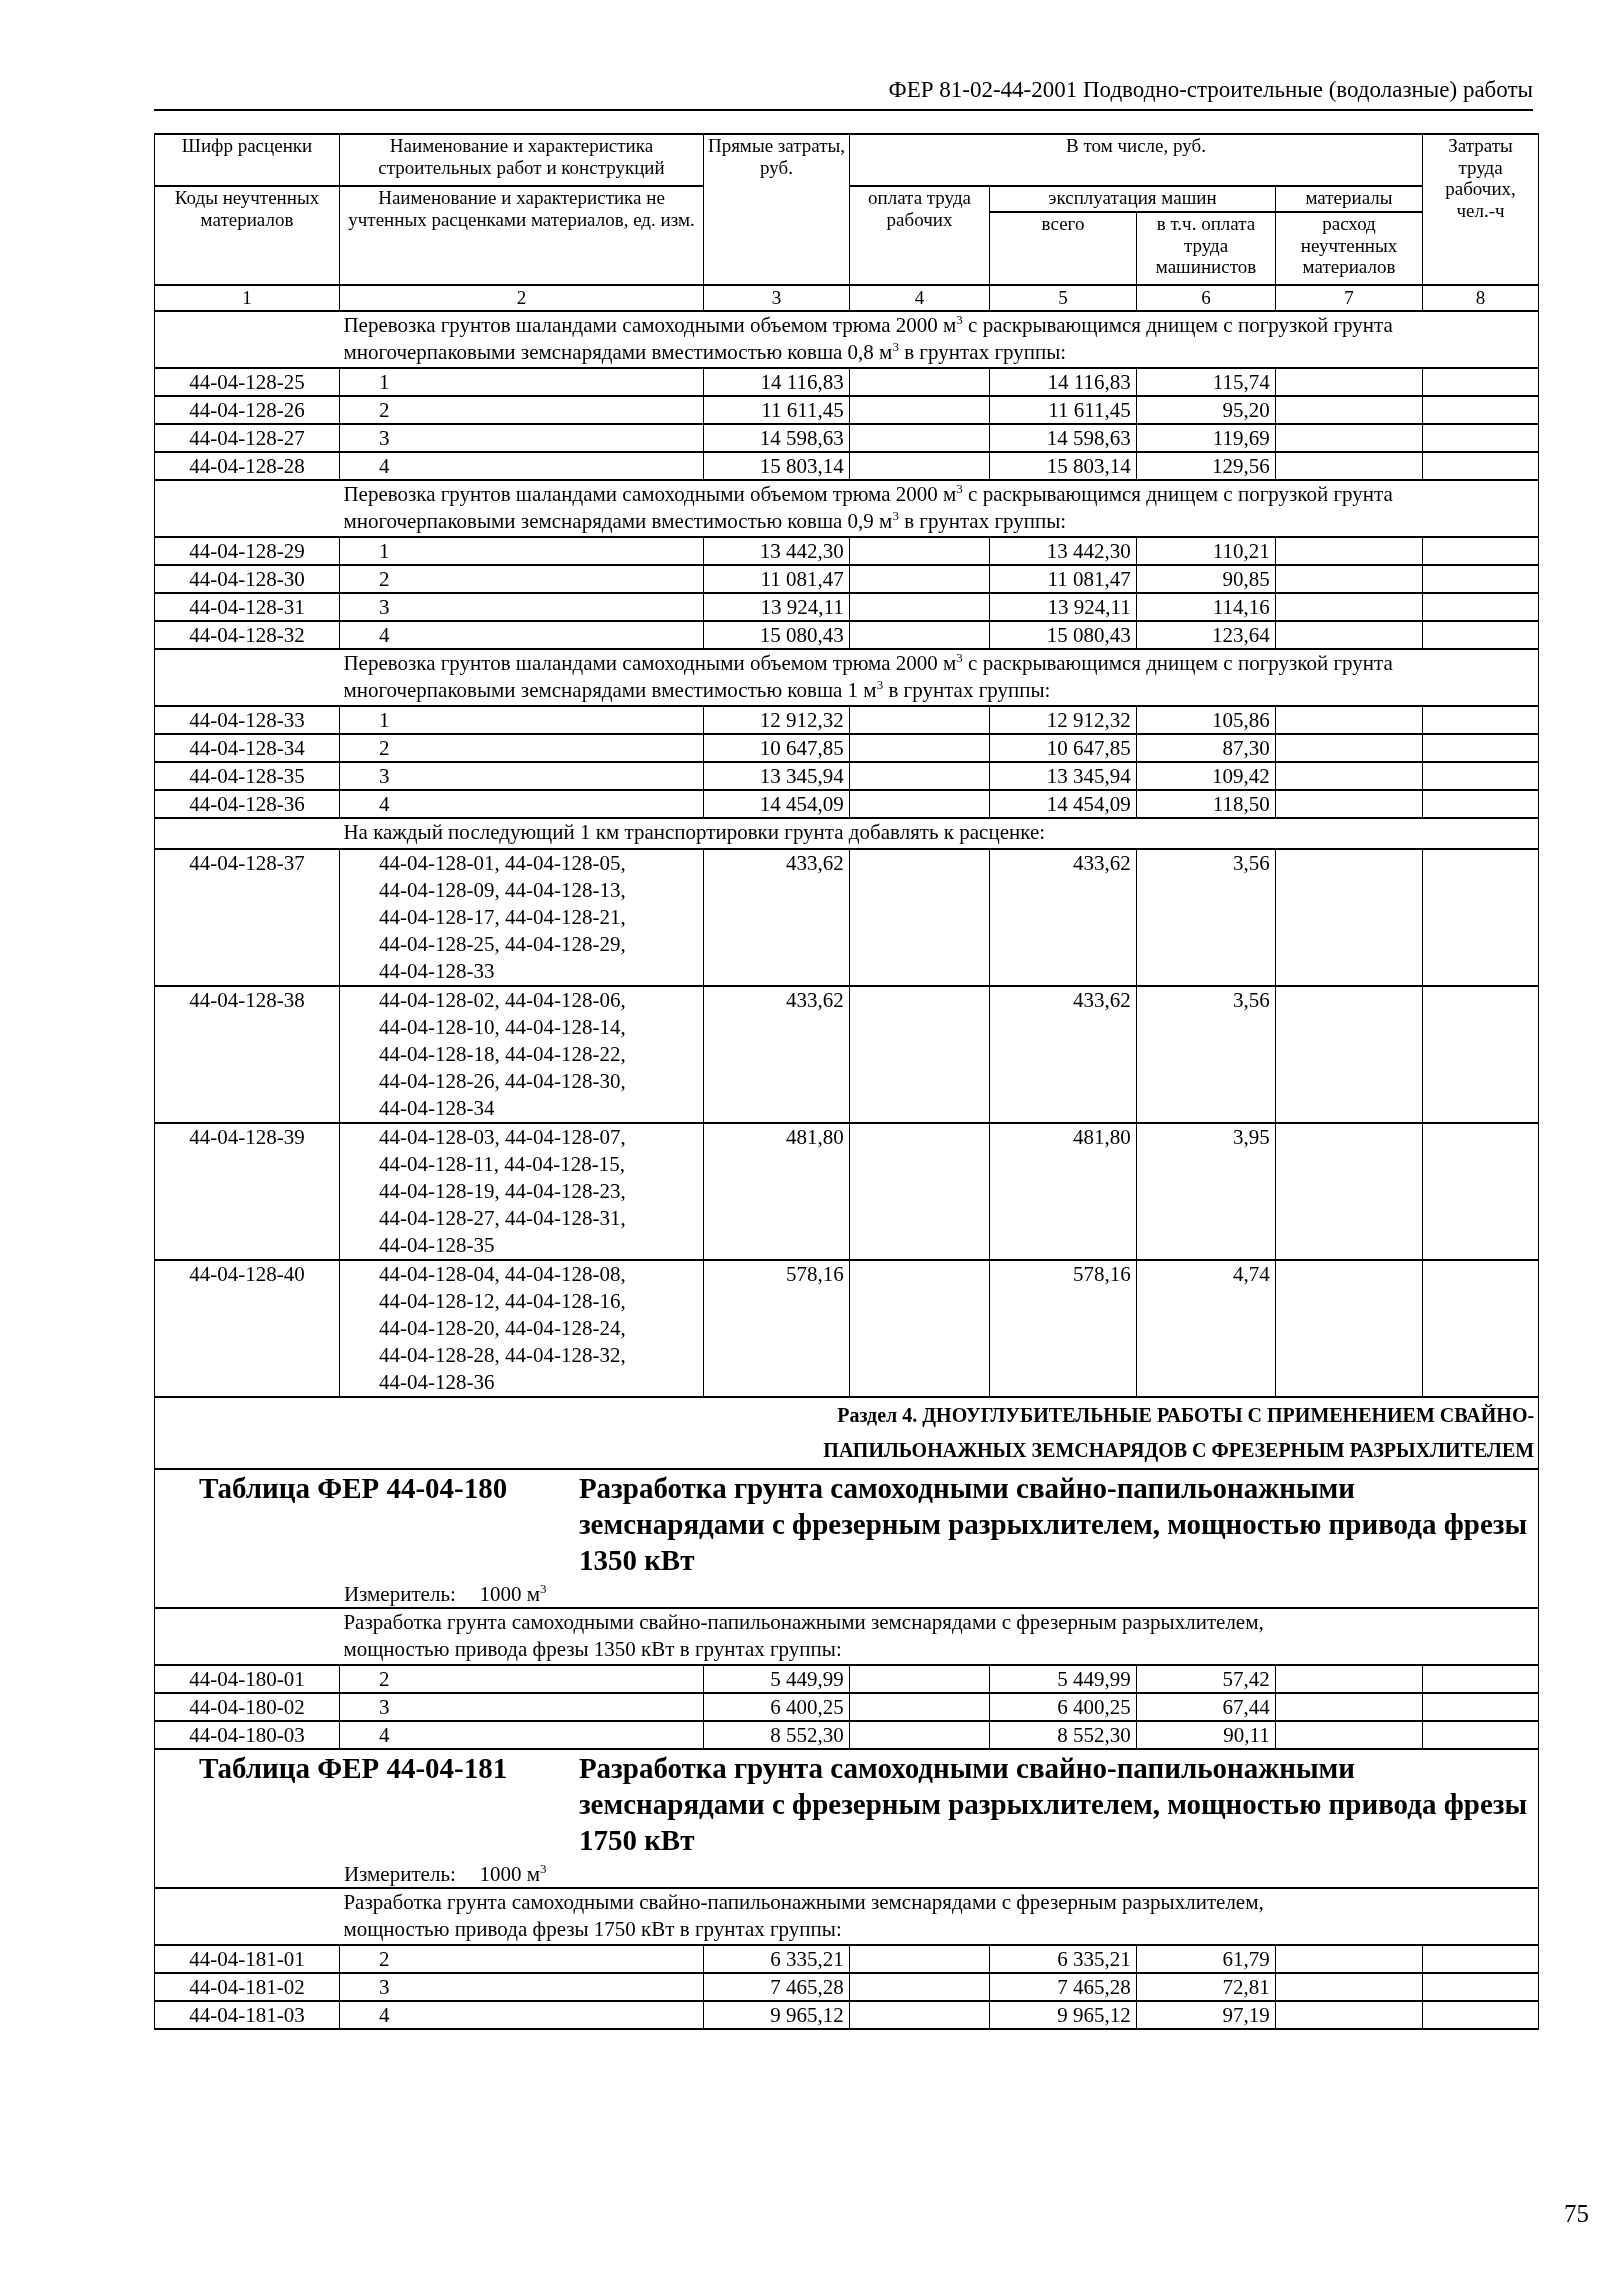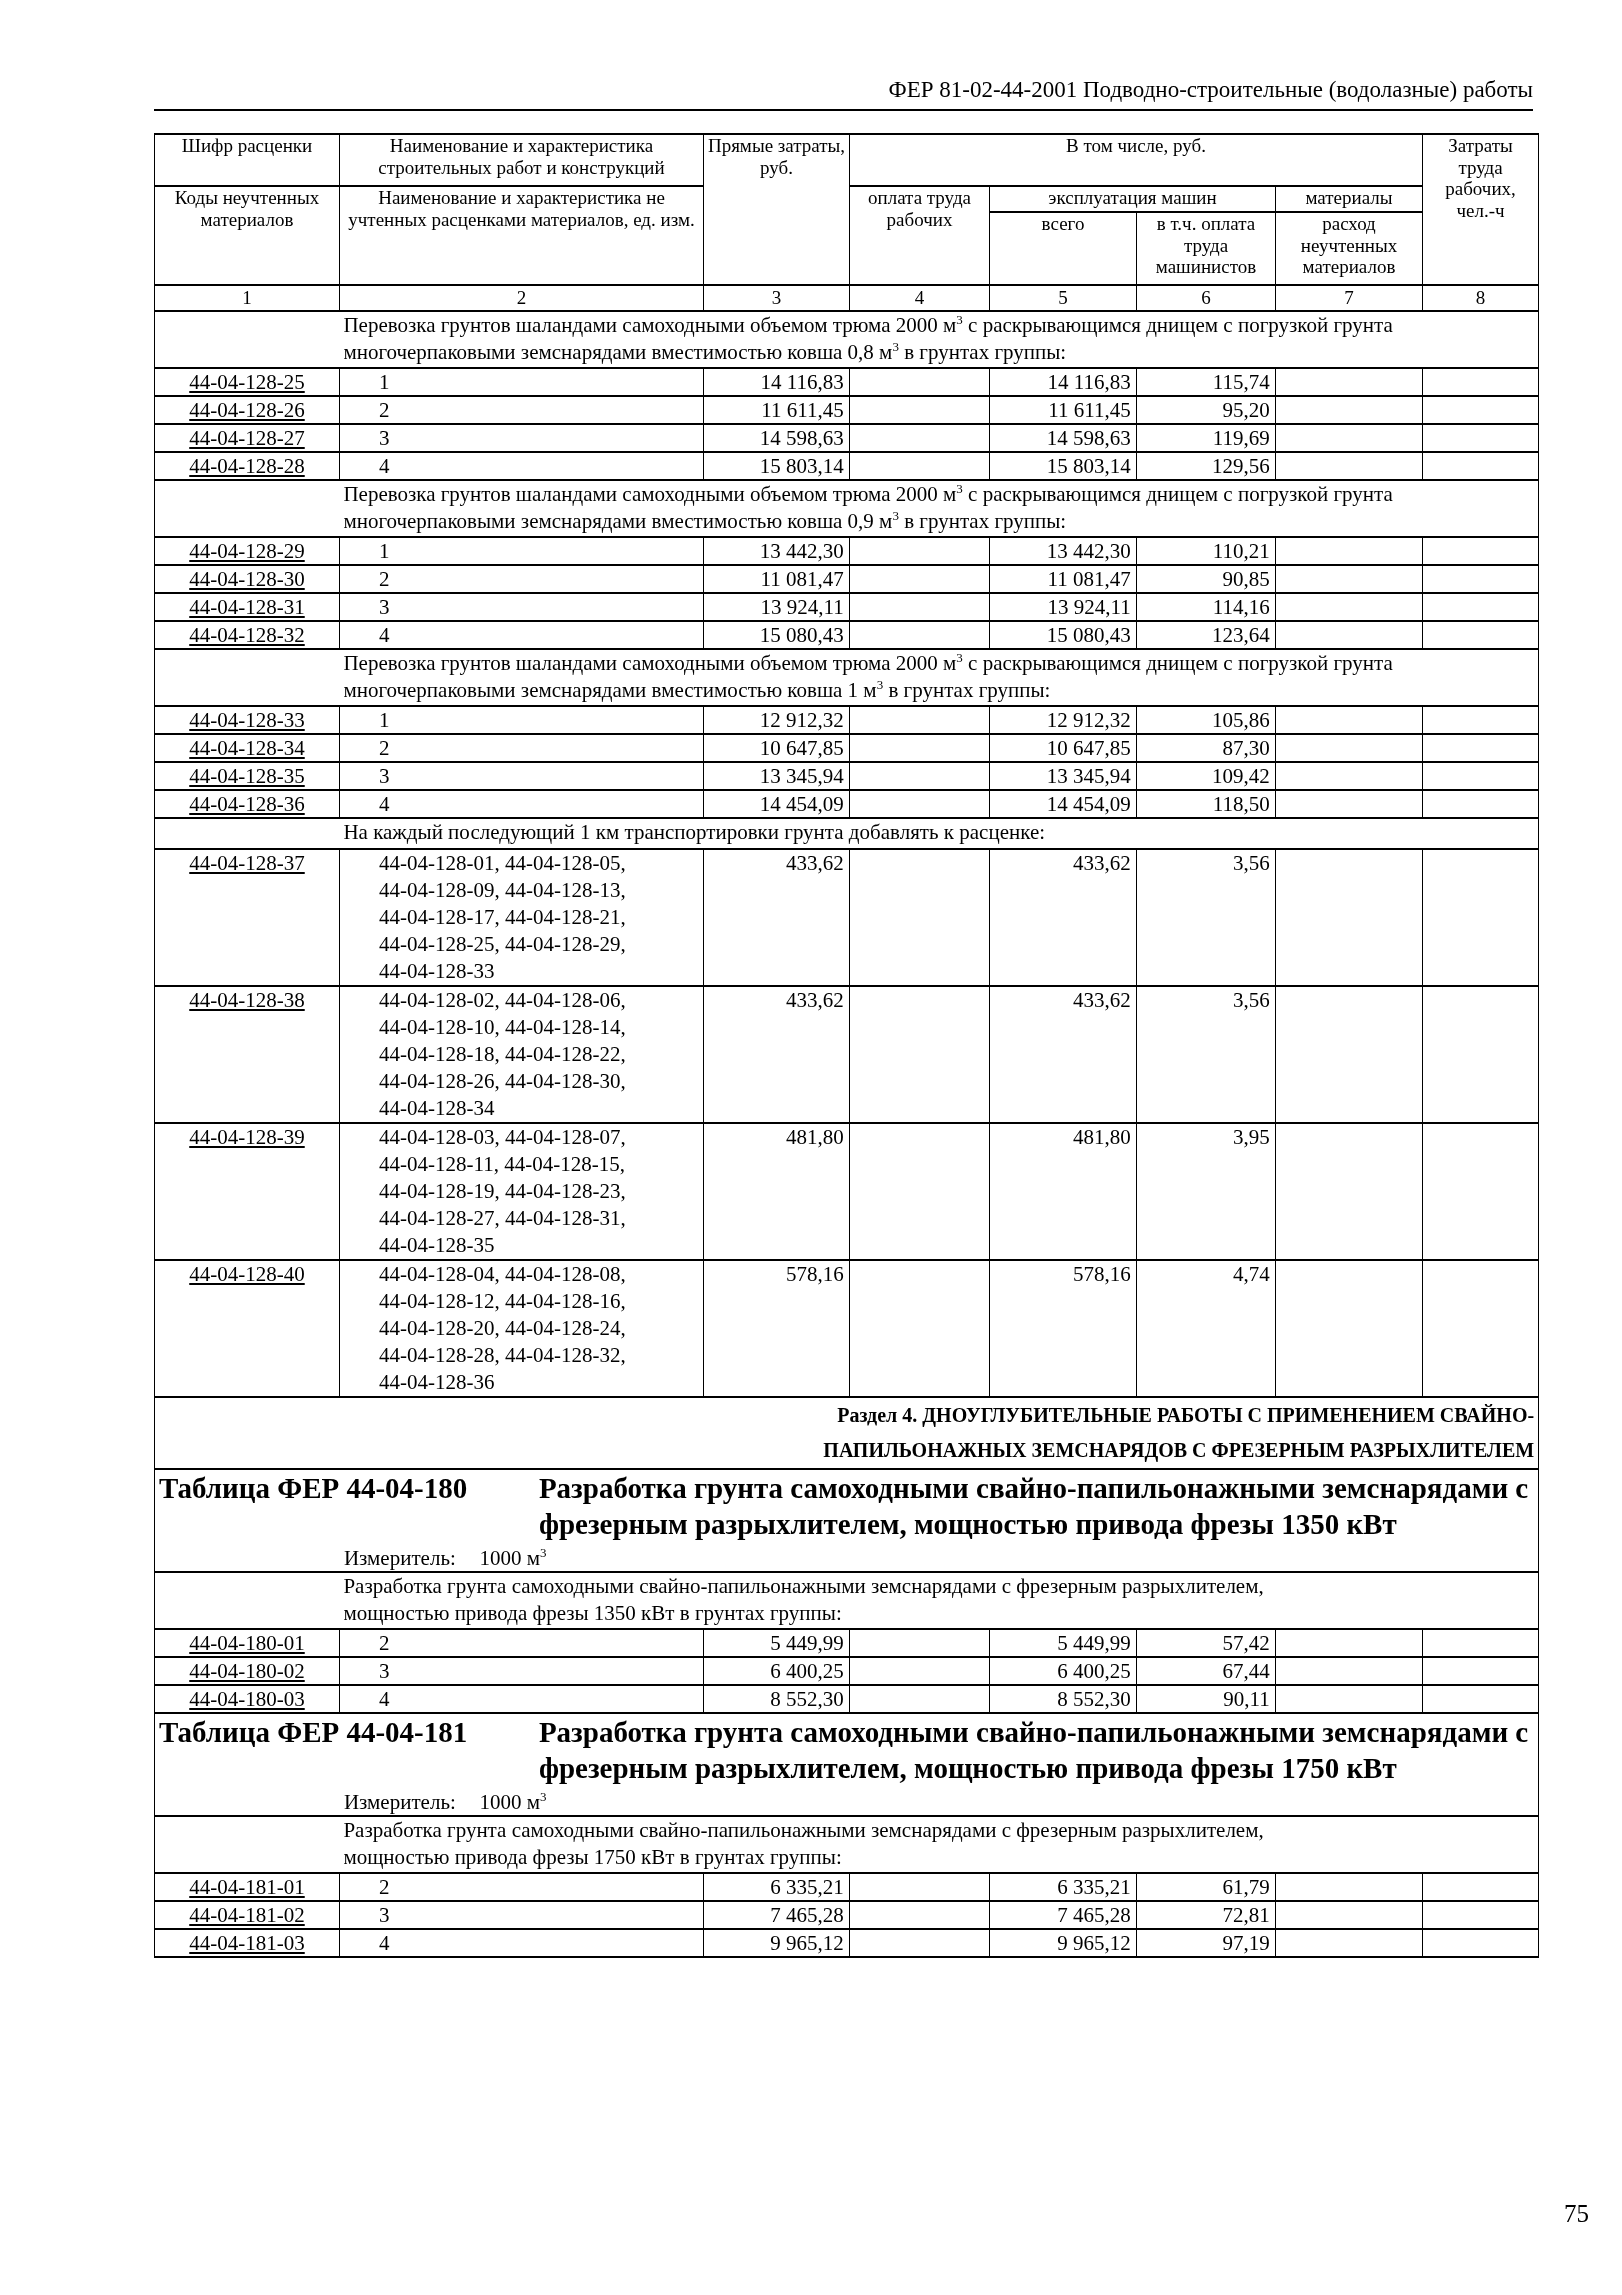--- a/index.html
+++ b/index.html
@@ -11,29 +11,29 @@
          table-layout:fixed; font-size:21px; line-height:24px; }
   table.fer td { border-left:1px solid #000; border-right:1px solid #000;
          border-top:2px solid #000; border-bottom:2px solid #000; padding:0 3.9px; vertical-align:top; }
   .hdr td { text-align:center; vertical-align:middle; font-size:19px; line-height:21.6px; padding:1.3px 2.6px; }
   .hdr .sub { border-top:2px solid #000; }
   .num td { text-align:center; font-size:19px; line-height:23.6px; height:23.6px; }
   .caption td.text { padding-left:3.9px; line-height:27px; padding-top:0; padding-bottom:1.3px; }
   .caption td.blank { border-right:none; }
   .caption td.text { border-left:none; }
   .row td { height:26px; line-height:26px; }
-  .row td.code { text-align:center;text-decoration:underline; }
+  .row td.code { text-align:center; }
   .row td.name { padding-left:39px; }
   .row td.val { text-align:right; padding-right:5.2px; }
   .multi td { line-height:27px; padding-top:1.3px; padding-bottom:2.6px; }
   .multi td.name { padding-left:39px; }
   .section td { text-align:right; font-weight:bold; font-size:20px; line-height:35px; padding:3.9px 0 2.6px 0; }
   .tcap td { padding:2.6px 3.9px; }
   .tcap .ttl { display:flex; font-weight:bold; font-size:29px; line-height:36px; }
-  .tcap .ttl .tno { width:380px; flex:none; }
+  .tcap .ttl .tno { width:380px; flex:none;margin-left:40px; }
   .tcap .ttl .tname { flex:1; }
   .tcap .meas { padding-left:185px; font-size:21px; line-height:26px; margin-top:3px; }
   .tcap .meas .unit { margin-left:23.6px; }
   sup { font-size:62%; line-height:0; vertical-align:super; }
   .page-number { position:absolute; left:1564px; top:2200px; font-size:25px; }
 </style>
 </head>
 <body>
 
 <div class="running-header">ФЕР 81-02-44-2001 Подводно-строительные (водолазные) работы</div>

